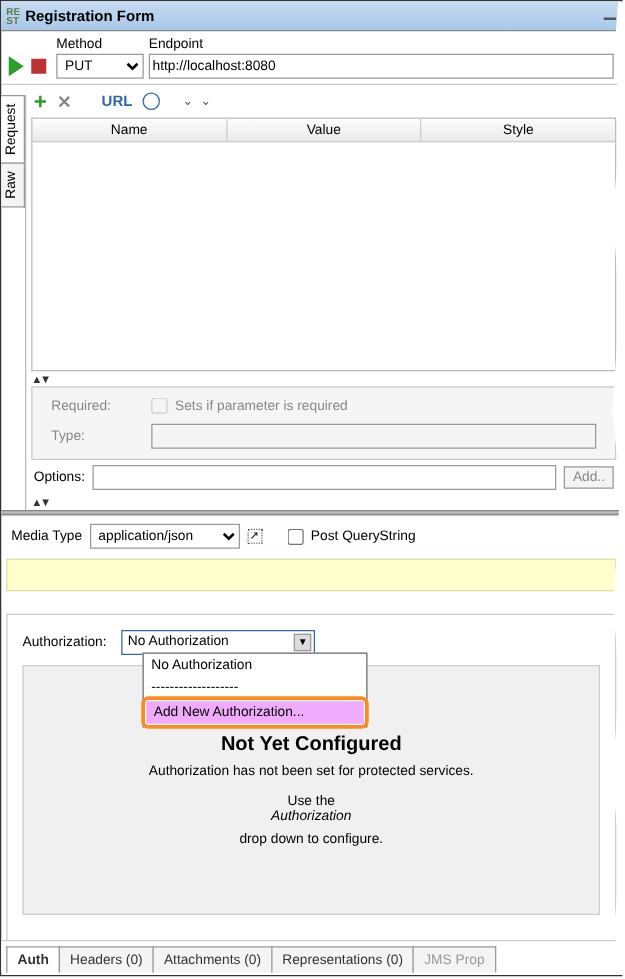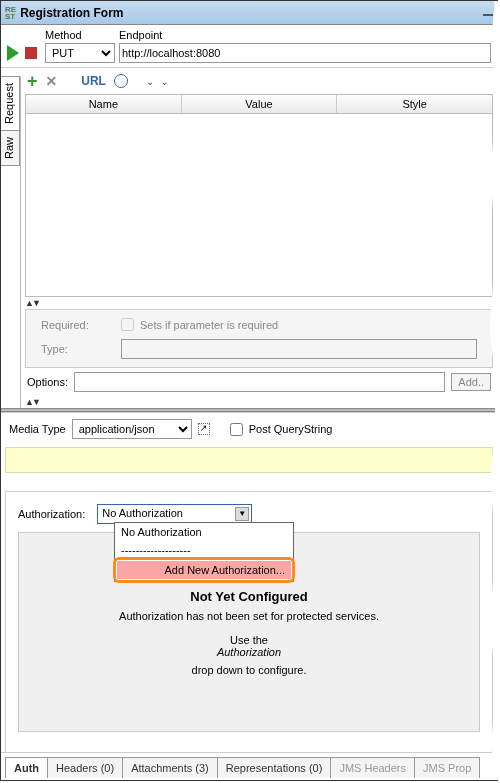--- a/index.html
+++ b/index.html
@@ -174,41 +174,40 @@
     position:absolute;
     left:108px;
     top:30px;
     width:180px;
     border:1px solid #666;
     background:#fff;
     z-index:10;
   }
   .auth-dropdown .opt{padding:3px 6px;cursor:pointer;}
   .auth-dropdown .opt.highlight{
-    background:#fca5a5;
-    text-align:right;
+    background:#f0abfc;
   }
   .auth-dropdown .opt-wrap-highlight{
     border:3px solid #ff8c1a;
     border-radius:6px;
     margin:-2px;
     padding:1px;
   }
   .auth-gray{
     background:#f0f0f0;
     border:1px solid #ccc;
     height:200px;
     display:flex;
     flex-direction:column;
     align-items:center;
     justify-content:center;
     text-align:center;
     padding:0 26px;
   }
-  .auth-gray b{font-size:13px;}
+  .auth-gray b{font-size:16px;}
   .auth-gray span{font-size:11px;margin-top:6px;display:block;}
   .bottom-tabs{
     display:flex;
     align-items:flex-end;
     height:26px;
     padding:0 4px;
     gap:0;
     border-top:1px solid #ccc;
     position:absolute;
     bottom:2px;
@@ -340,20 +339,19 @@
       <span>Authorization has not been set for protected services.</span>
       <span>
         <span>Use the </span><i>Authorization</i><span> drop down to configure.</span>
       </span>
     </div>
   </div>
 
   <div class="bottom-tabs">
     <div class="btab active">Auth</div>
     <div class="btab">Headers (0)</div>
-    <div class="btab">Attachments (3)</div>
+    <div class="btab">Attachments (0)</div>
     <div class="btab">Representations (0)</div>
-    <div class="btab disabled">JMS Headers</div>
     <div class="btab disabled">JMS Prop</div>
   </div>
 
   <div class="torn"></div>
 </div>
 
 </body></html>

